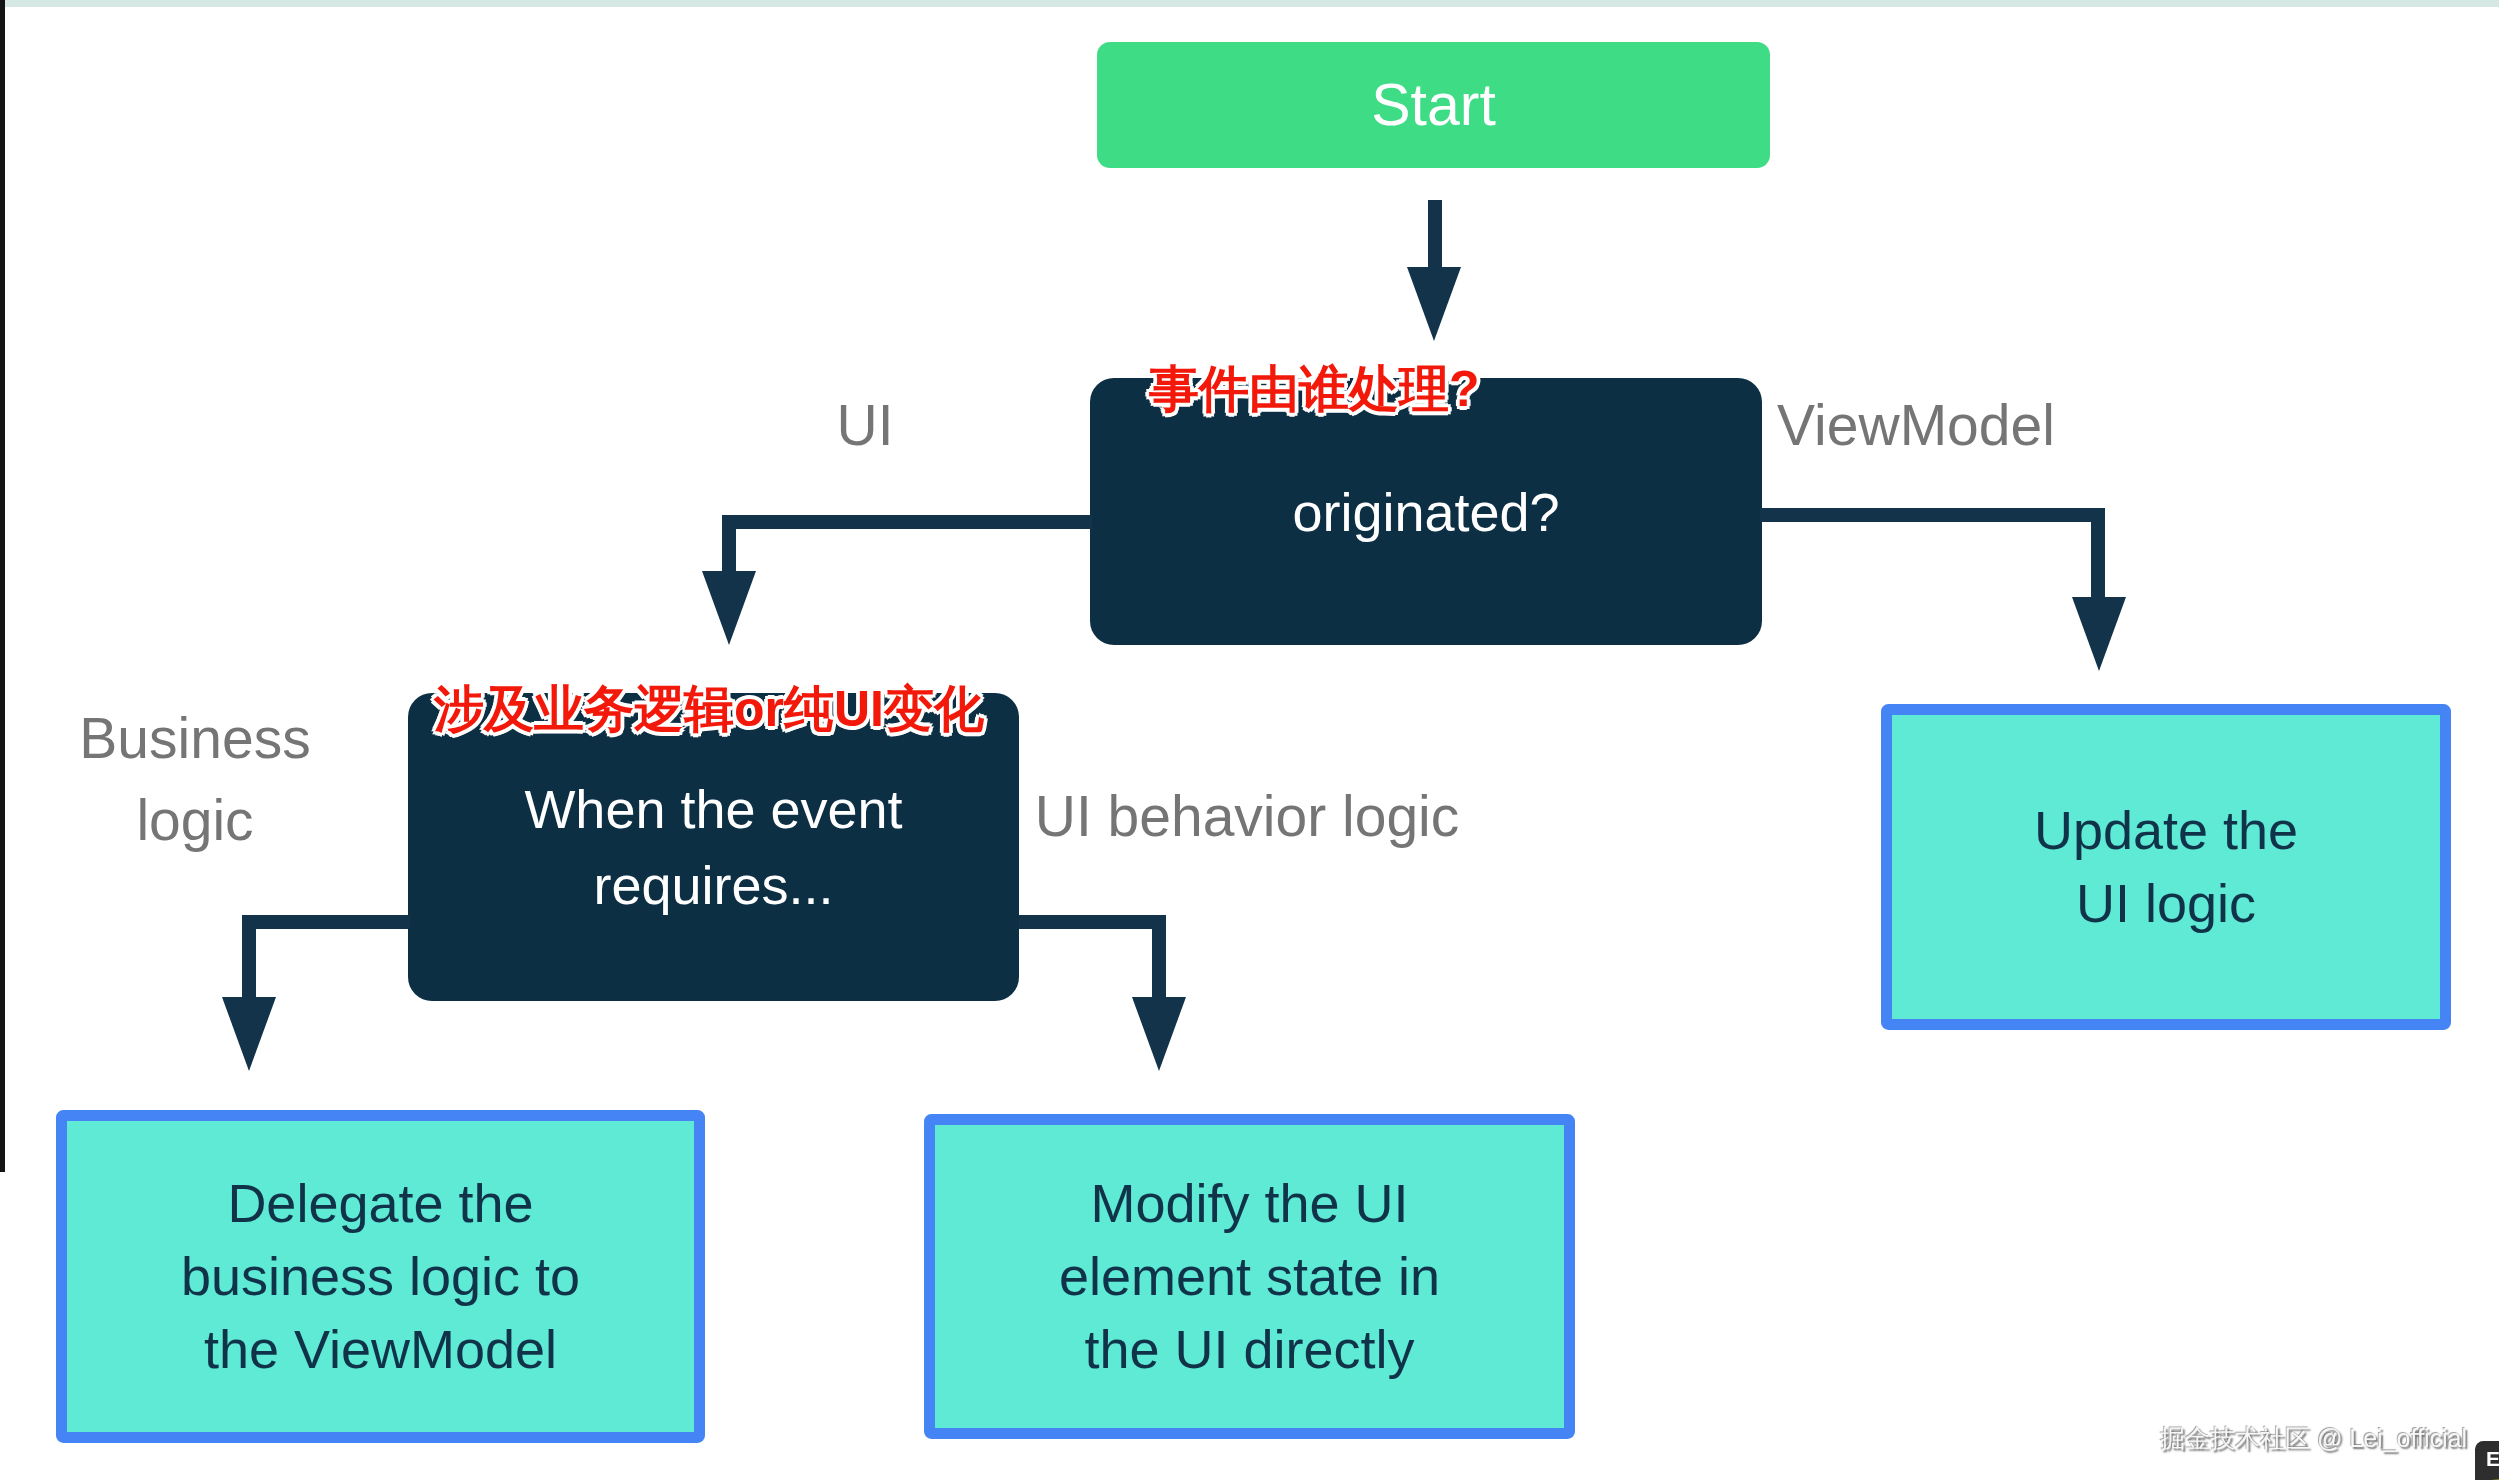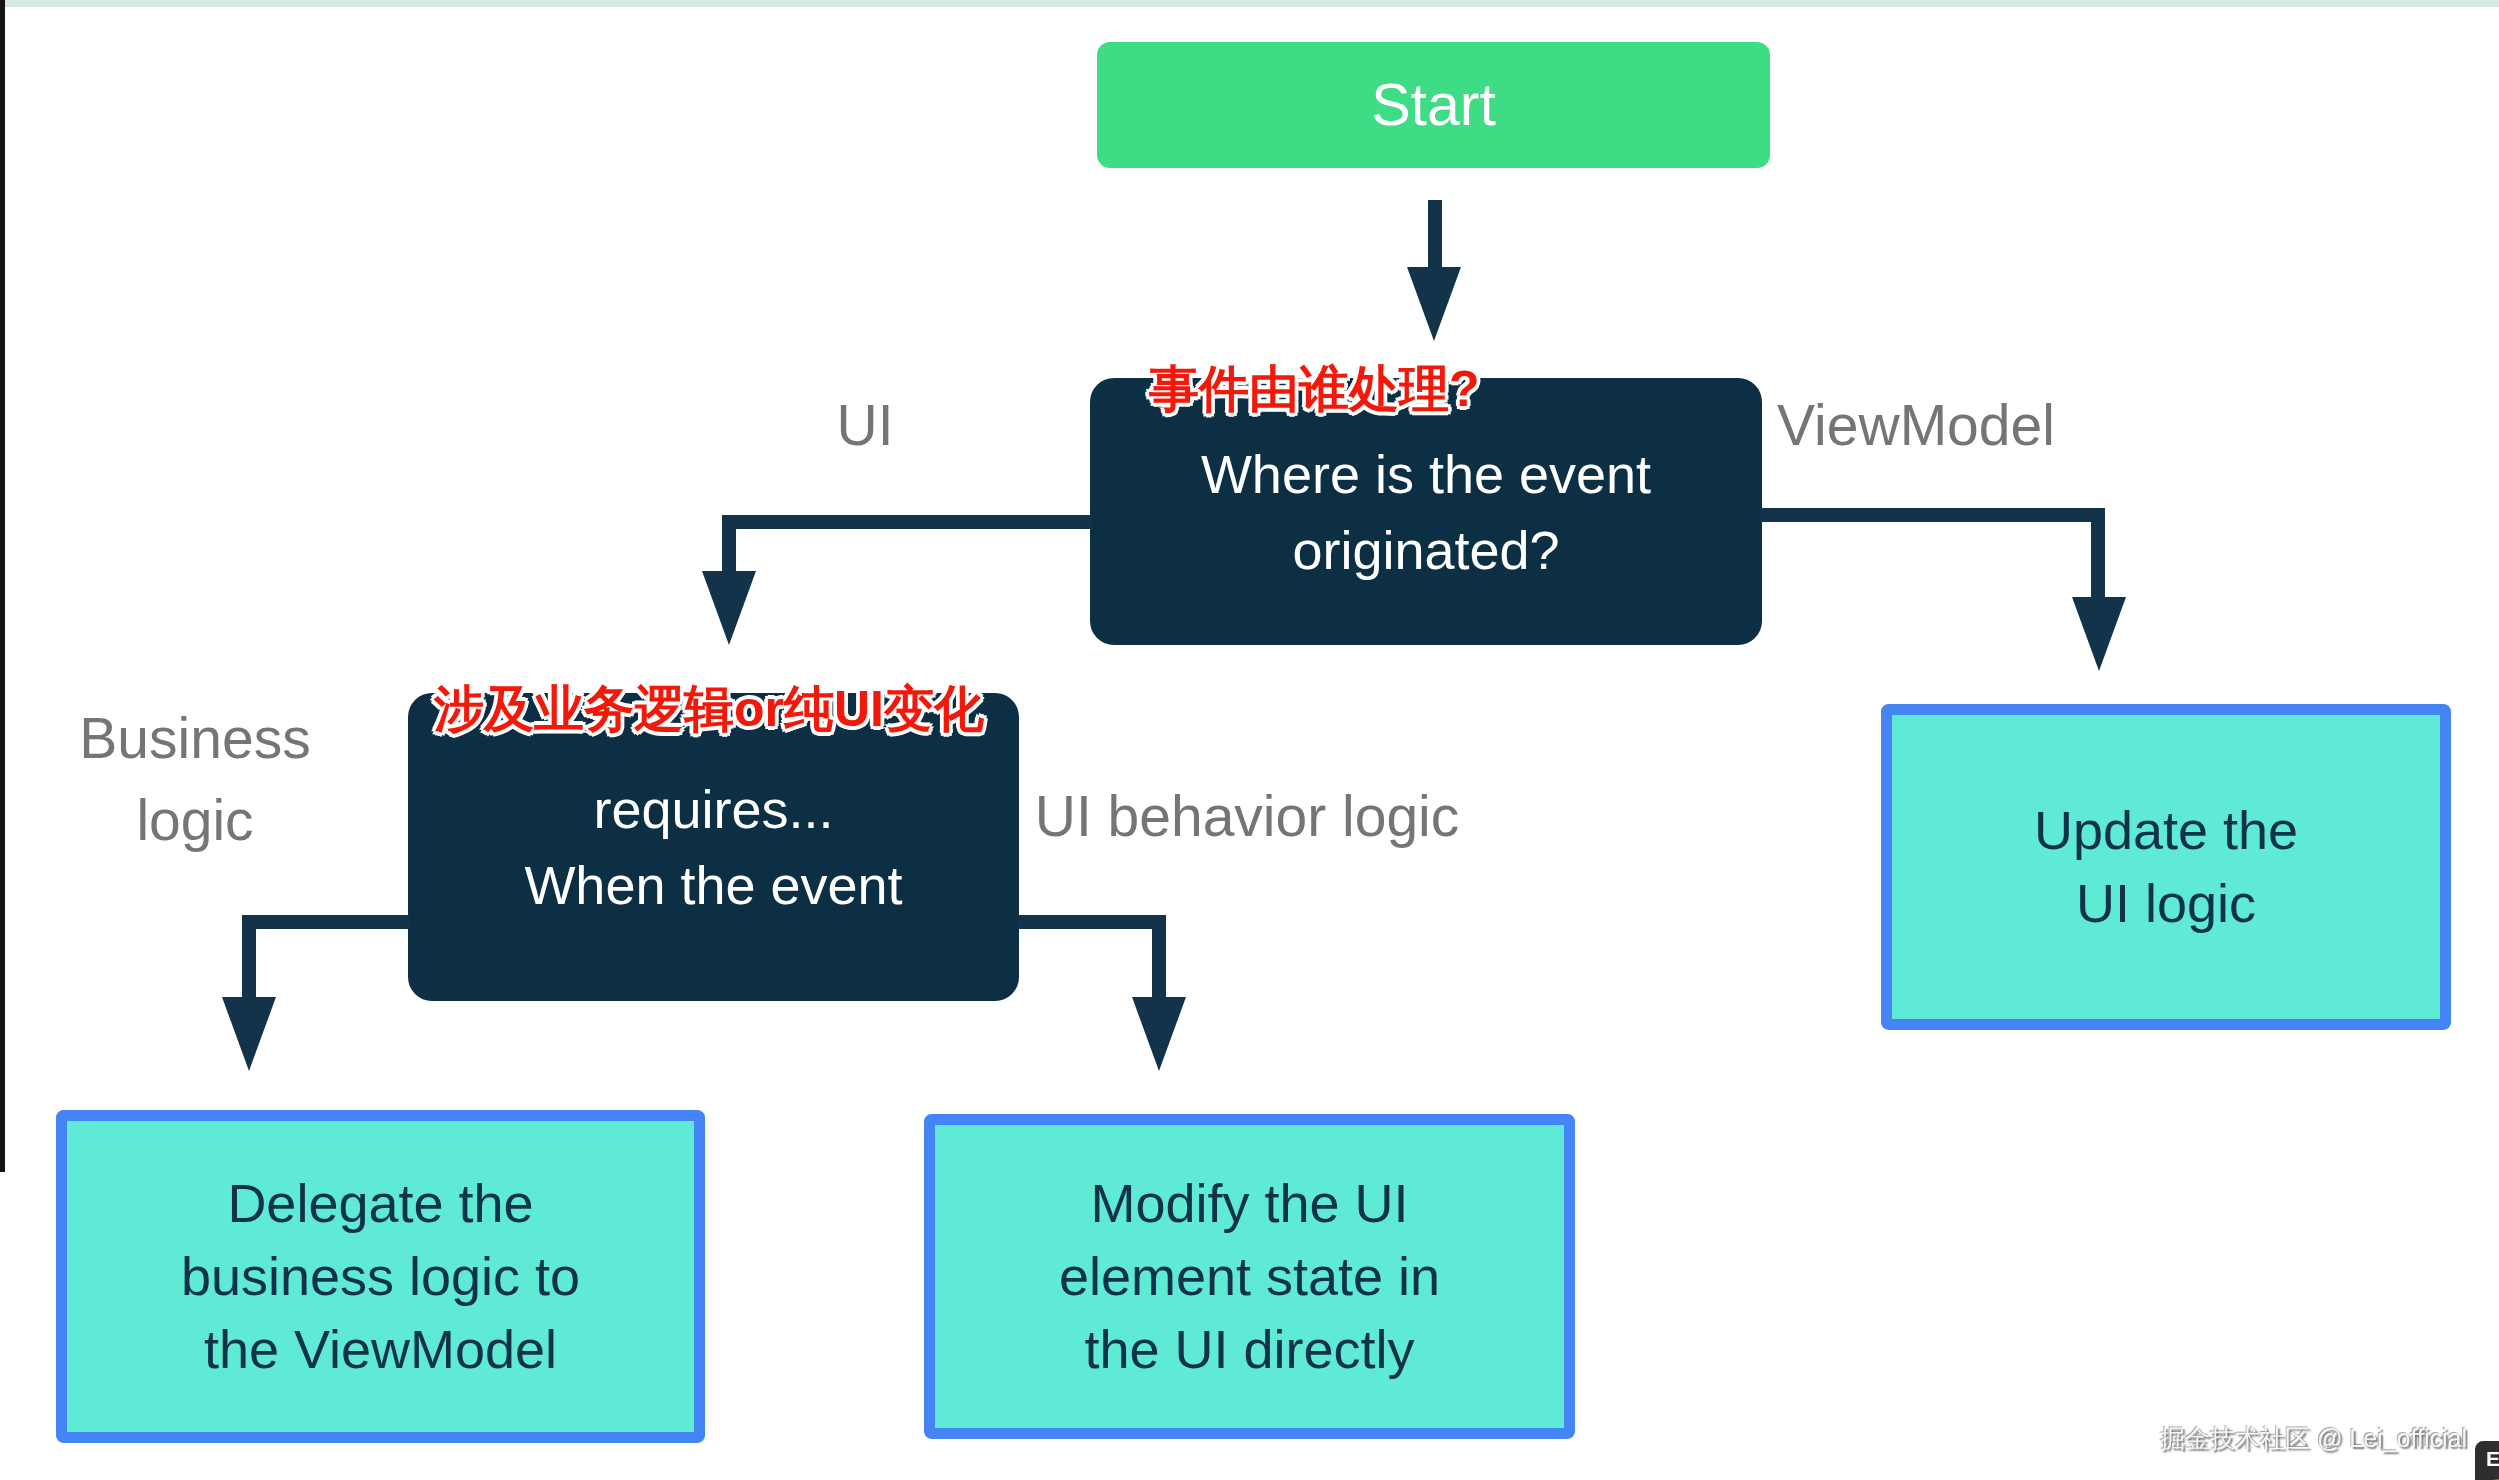--- a/index.html
+++ b/index.html
@@ -79,42 +79,41 @@
   <div class="left-line"></div>
 
   <div class="node" id="node-start">
     <div class="line">Start</div>
   </div>
 
   <div class="seg" id="arrow-start-stem"></div>
   <div class="head" id="arrow-start-head"></div>
 
   <div class="node" id="node-origin">
-    <div class="line">Where is the event</div>
     <div class="line">originated?</div>
   </div>
 
   <div class="annotation" id="red-who">事件由谁处理?</div>
 
   <div class="branch-label" id="label-ui">UI</div>
   <div class="branch-label" id="label-viewmodel">ViewModel</div>
 
   <div class="seg" id="elbow-ui-h"></div>
   <div class="seg" id="elbow-ui-v"></div>
   <div class="head" id="elbow-ui-head"></div>
 
   <div class="seg" id="elbow-vm-h"></div>
   <div class="seg" id="elbow-vm-v"></div>
   <div class="head" id="elbow-vm-head"></div>
 
   <div class="annotation" id="red-why">涉及业务逻辑or纯UI变化</div>
 
   <div class="node" id="node-requires">
+    <div class="line">When the event</div>
     <div class="line">requires...</div>
-    <div class="line">When the event</div>
   </div>
 
   <div class="branch-label" id="label-business">
     <div>Business</div>
     <div>logic</div>
   </div>
   <div class="branch-label" id="label-uibehavior">UI behavior logic</div>
 
   <div class="seg" id="elbow-bl-h"></div>
   <div class="seg" id="elbow-bl-v"></div>

